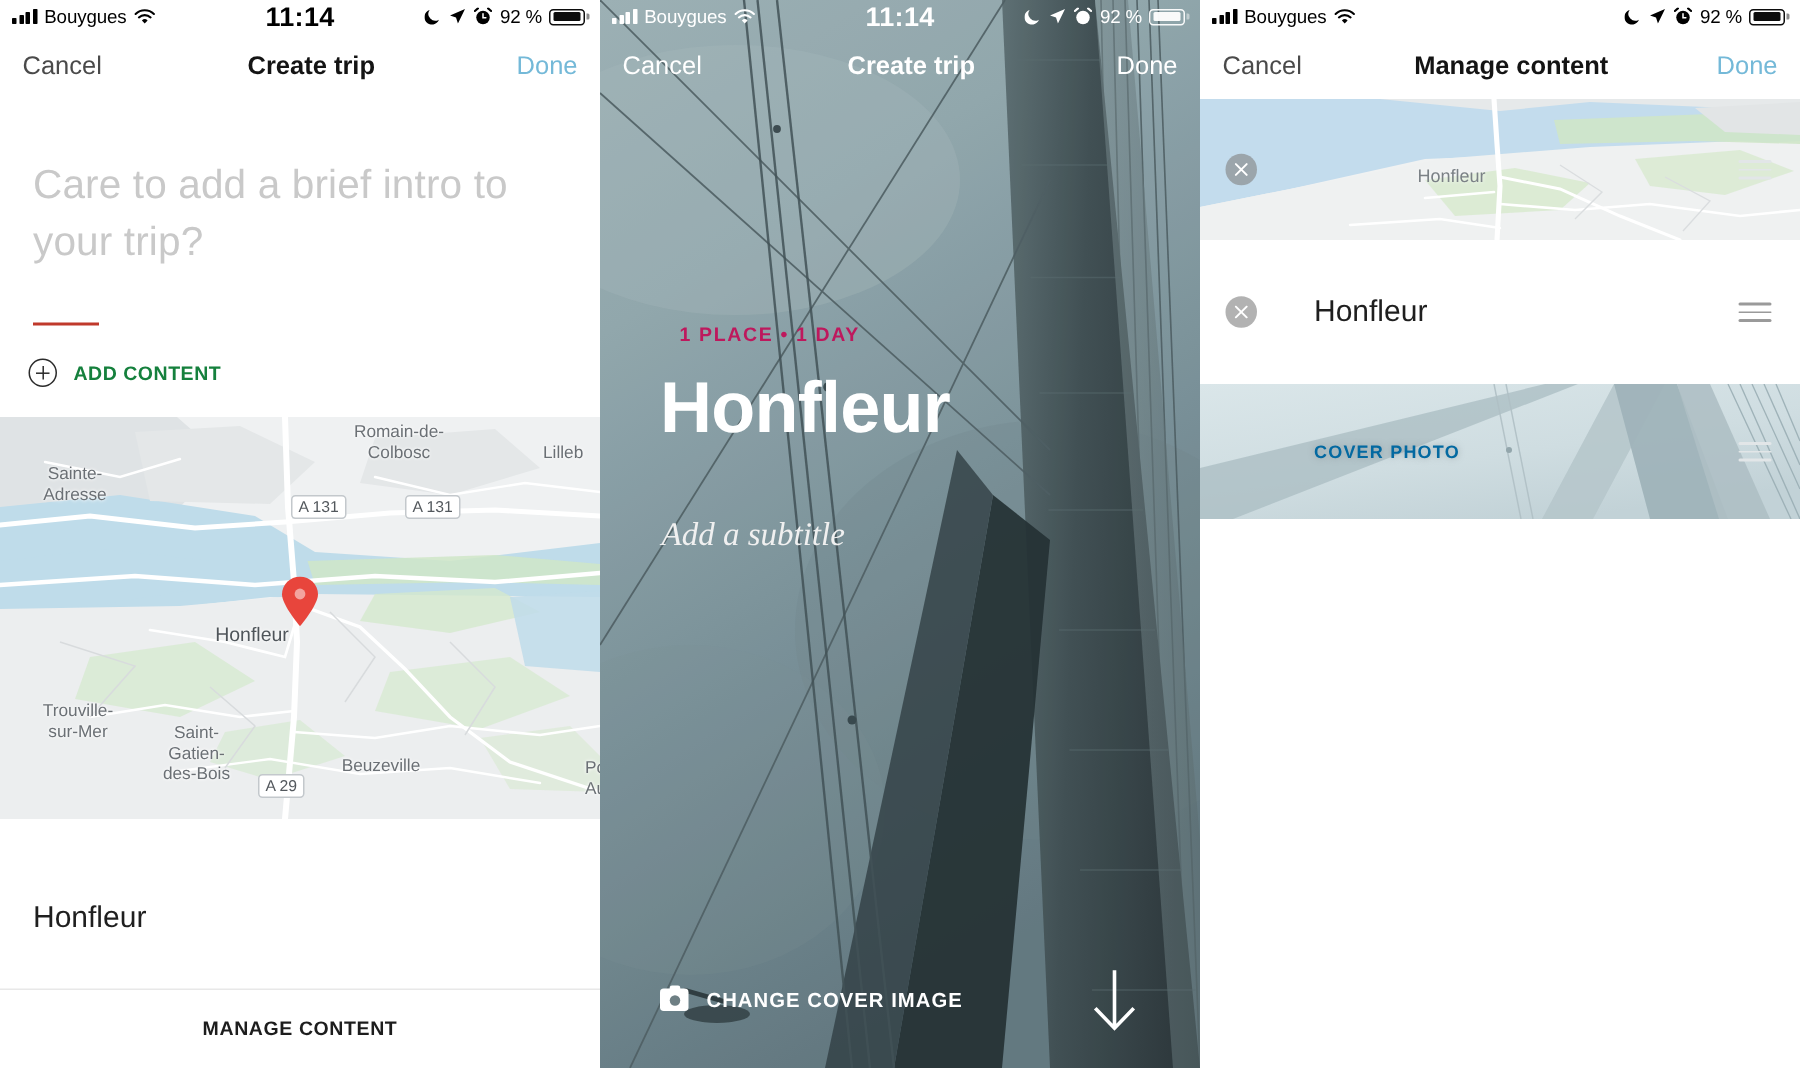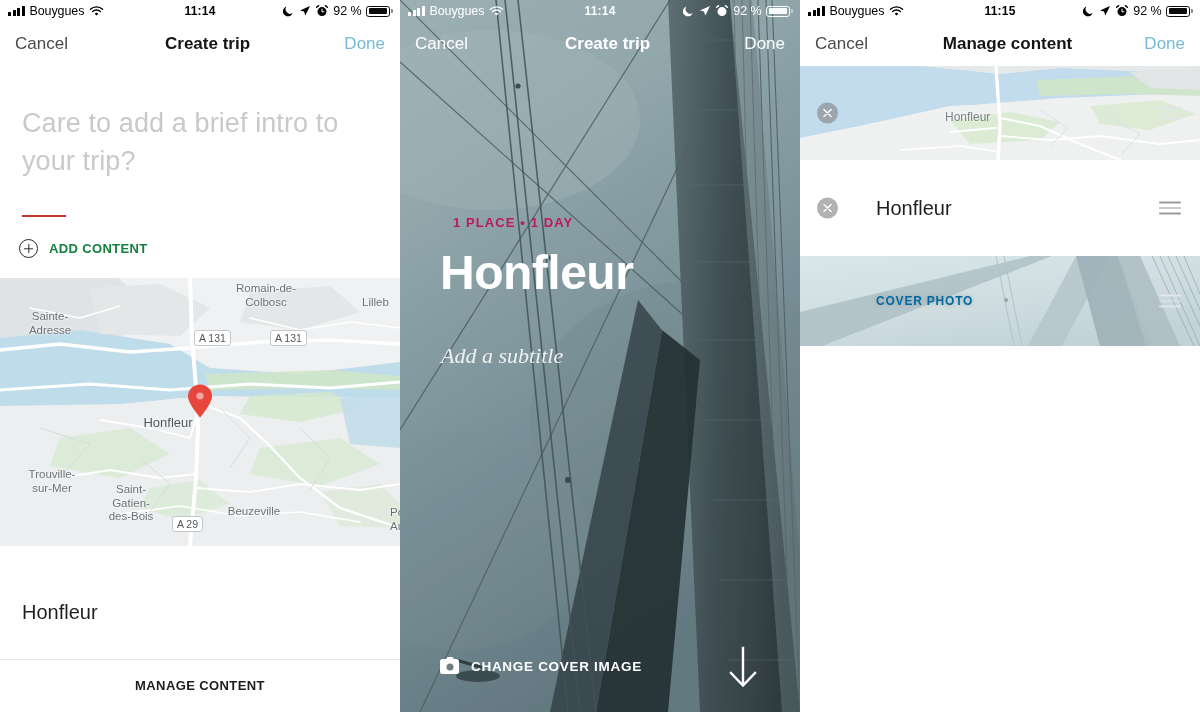--- a/index.html
+++ b/index.html
@@ -12,21 +12,21 @@
   .screens { display: flex; width: 1200px; height: 712px; }
   .panel { width: 400px; height: 712px; position: relative; overflow: hidden; background: #fff; }
 
   
   .statusbar {
     height: 22px; display: flex; align-items: center;
     padding: 0 7px 0 8px; font-size: 12.5px; font-weight: bold;
     letter-spacing: -0.1px; position: relative; z-index: 20;
   }
   .sb-left { display: flex; align-items: center; gap: 5px; }
-  .sb-center { position: absolute; left: 0; right: 0; text-align: center; font-size: 12px; font-weight: bold; letter-spacing: .2px; }
+  .sb-center { position: absolute; left: 0; right: 0; text-align: center; font-size: 18px; font-weight: bold; letter-spacing: .2px; }
   .sb-right { margin-left: auto; display: flex; align-items: center; gap: 5px; position: relative; z-index: 2; }
   .bars { display: flex; align-items: flex-end; gap: 1.5px; height: 10px; }
   .bars i { display: block; width: 3px; background: currentColor; border-radius: .5px; }
   .bars i:nth-child(1){height:4px}.bars i:nth-child(2){height:6px}
   .bars i:nth-child(3){height:8px}.bars i:nth-child(4){height:10px}
   .carrier { font-size: 12.5px; font-weight: normal; }
   .battery-wrap { display: flex; align-items: center; }
   .battery { width: 24px; height: 11px; border: 1.3px solid currentColor; border-radius: 2.8px; padding: 1.3px; opacity: .95; }
   .battery span { display: block; height: 100%; width: 92%; background: currentColor; border-radius: 1px; }
   .battery-tip { width: 1.6px; height: 4px; background: currentColor; border-radius: 0 1px 1px 0; margin-left: 1px; opacity: .45; }
@@ -419,21 +419,20 @@
             <i></i>
             <i></i>
           </span>
         <span class="carrier">Bouygues</span>
         <svg width="15" height="11" viewBox="0 0 15 11">
           <path d="M7.5 9.6 5.6 7.6a2.8 2.8 0 0 1 3.8 0z" fill="currentColor"></path>
           <path d="M3.6 5.6a5.7 5.7 0 0 1 7.8 0" stroke="currentColor" stroke-width="1.4" fill="none" stroke-linecap="round"></path>
           <path d="M1.4 3.3a8.9 8.9 0 0 1 12.2 0" stroke="currentColor" stroke-width="1.4" fill="none" stroke-linecap="round"></path>
         </svg>
       </div>
-      <div class="sb-center">11:15</div>
       <div class="sb-right">
         <svg width="11" height="12" viewBox="0 0 11 12">
           <path d="M9.6 8.1A4.6 4.6 0 0 1 3.4 1.6 5 5 0 1 0 9.6 8.1z" fill="currentColor"></path>
         </svg>
         <svg width="12" height="12" viewBox="0 0 12 12">
           <path d="M11 1 1 5.4l4 1.2 1.3 4z" fill="currentColor"></path>
         </svg>
         <svg width="12" height="12" viewBox="0 0 12 12">
           <circle cx="6" cy="6.6" r="4.5" fill="currentColor"></circle>
           <path d="M2.6.6 0.6 2.3M9.4.6l2 1.7" stroke="currentColor" stroke-width="1.4" stroke-linecap="round"></path>

